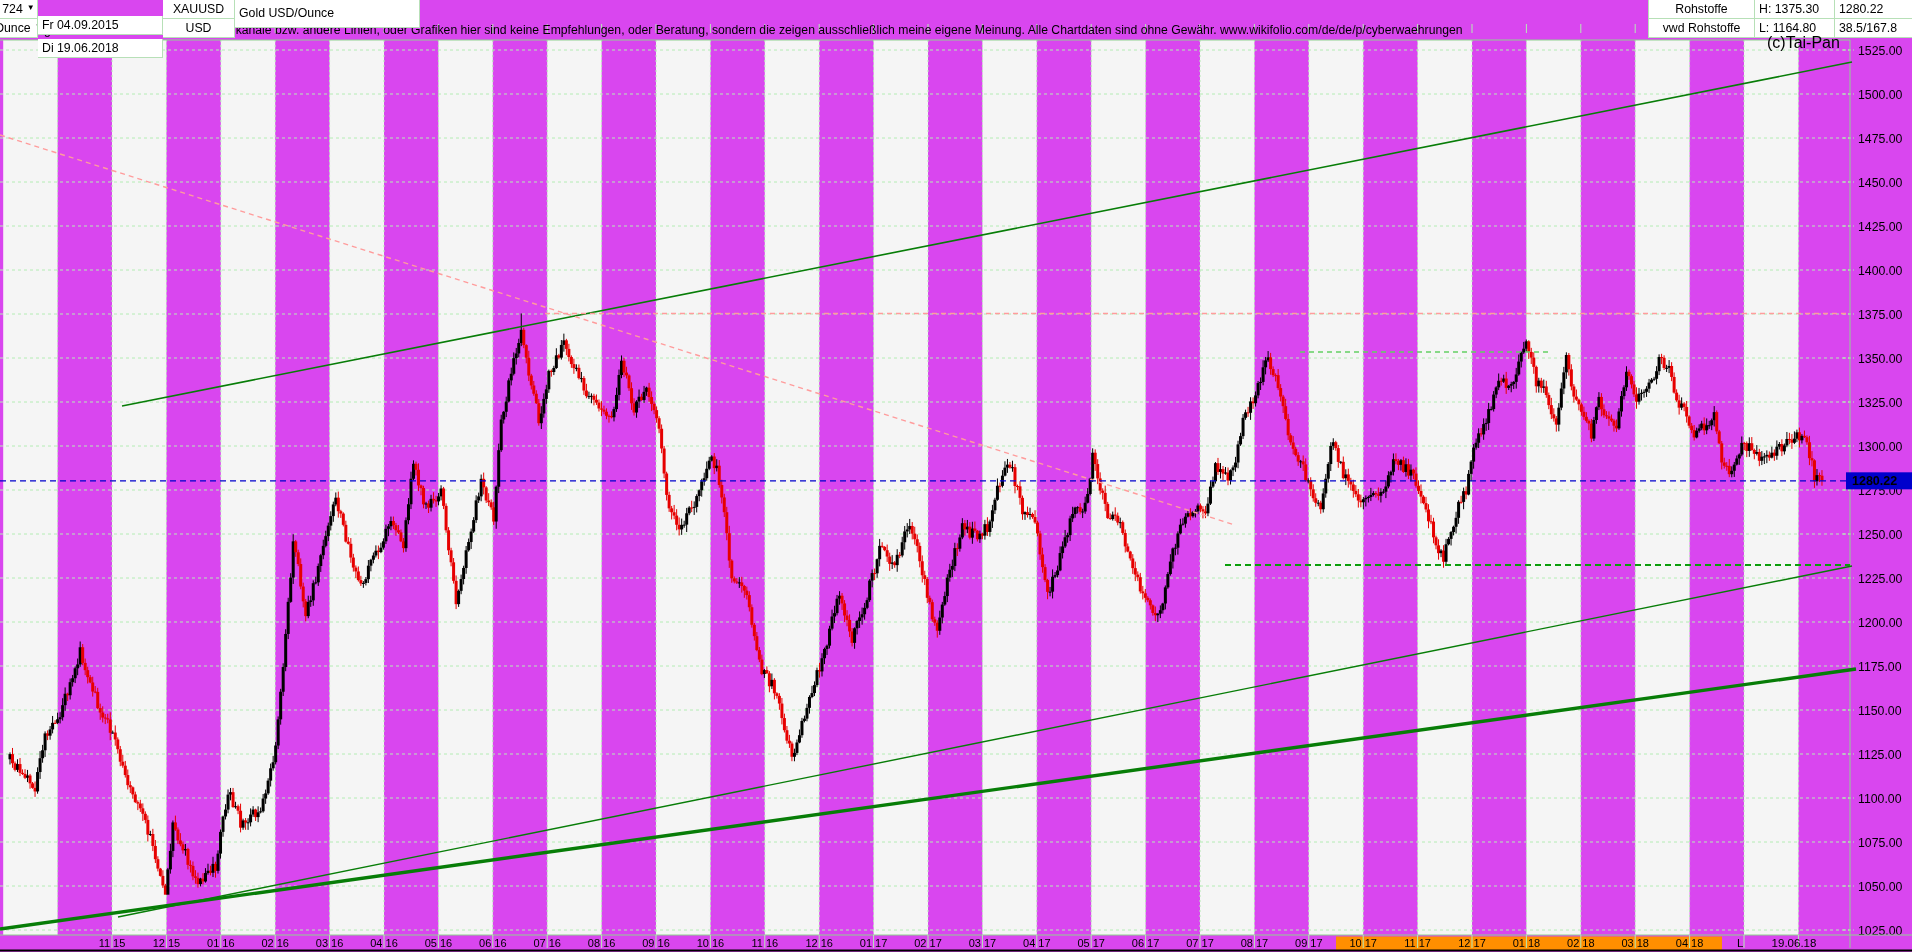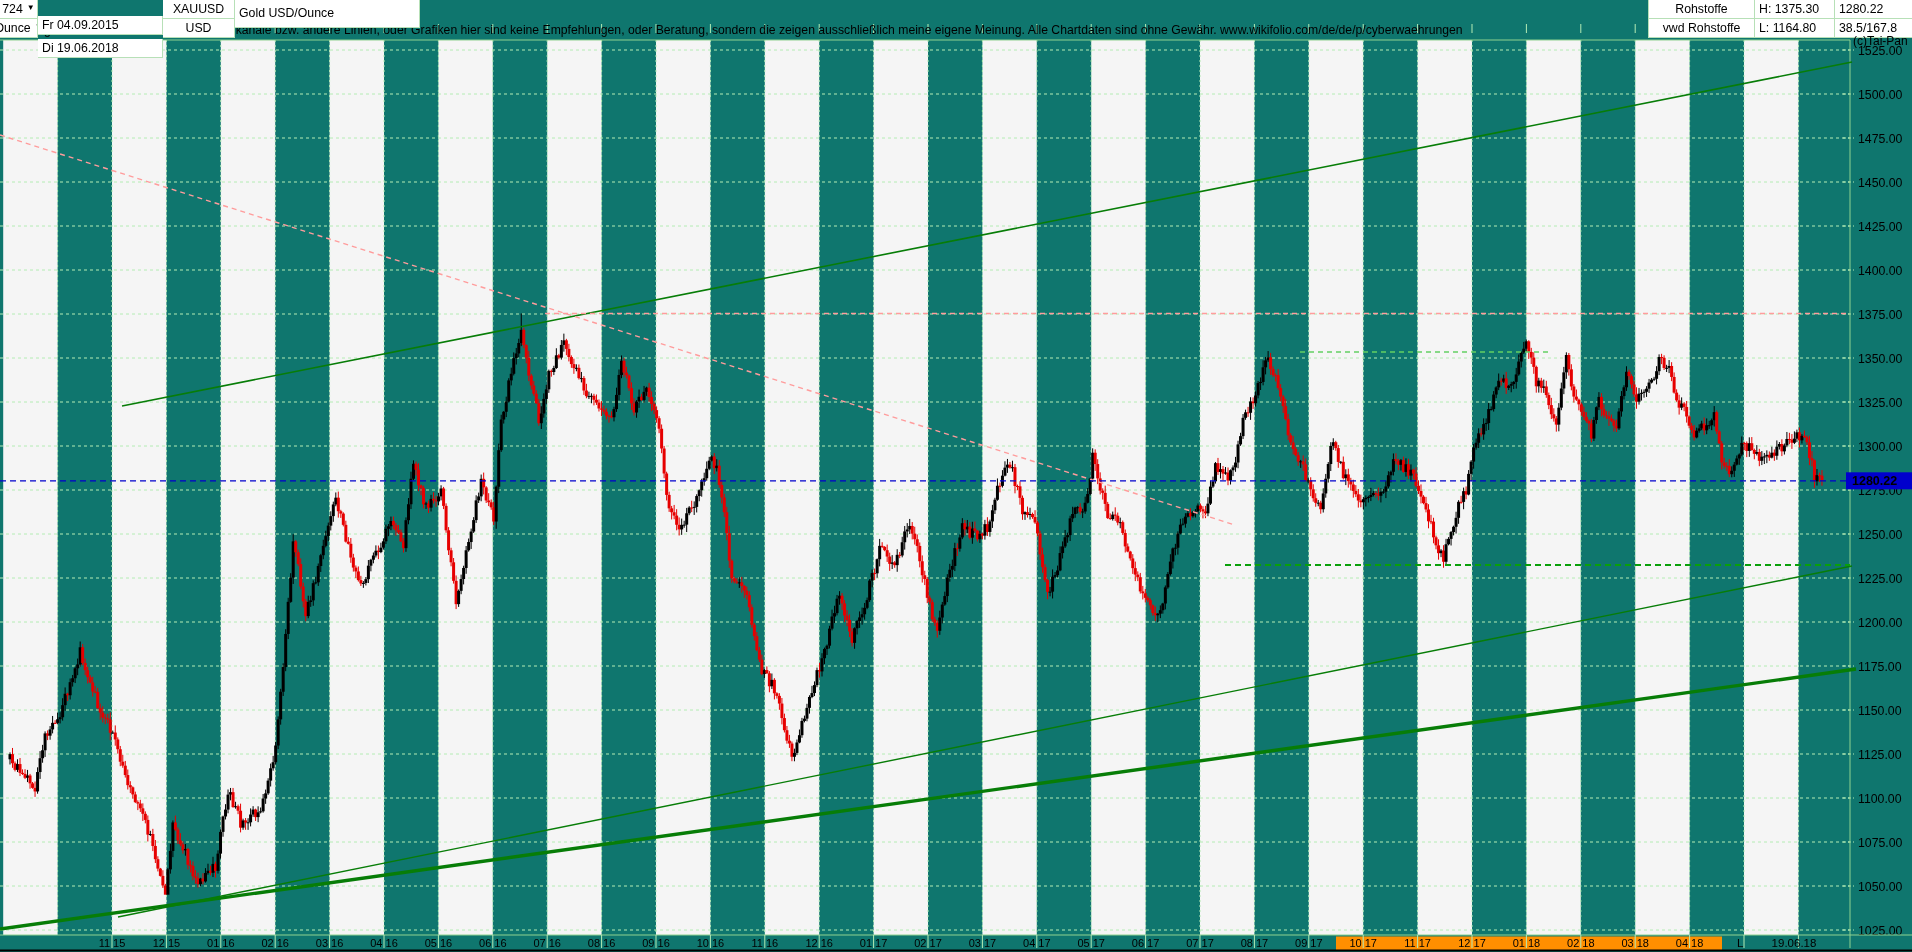--- a/index.html
+++ b/index.html
@@ -1,27 +1,27 @@
 <!DOCTYPE html>
 <html><head>
 <meta charset="utf-8">
 <style>
   html,body{margin:0;padding:0;background:#ffffff;width:1912px;height:952px;overflow:hidden;
             font-family:"Liberation Sans",sans-serif;color:#000;}
-  #app{position:relative;width:1912px;height:952px;background:#0f766e;}
+  #app{position:relative;width:1912px;height:952px;background:#d946ef;}
   #chart-svg{position:absolute;left:0;top:0;z-index:1;}
   .hdr-cell{position:absolute;box-sizing:border-box;background:#fff;z-index:3;
             border-right:1px solid #b7e0b7;border-bottom:1px solid #b7e0b7;
             font-size:12.3px;line-height:18px;white-space:nowrap;overflow:hidden;
             display:flex;align-items:center;padding:0 4px;}
   .hdr-cell.centered{justify-content:center;}
   .hdr-cell.leftb{border-left:1px solid #b7e0b7;}
   .dd-arrow{font-size:8px;margin-left:4px;position:relative;top:-1px;}
   #disclaimer{position:absolute;left:8px;top:23px;z-index:2;font-size:12.2px;white-space:nowrap;background:transparent;}
-  #copyright{position:absolute;left:1853px;top:34px;z-index:3;font-size:12px;white-space:nowrap;}
+  #copyright{position:absolute;left:1767px;top:34px;z-index:3;font-size:16px;white-space:nowrap;}
   svg text{font-family:"Liberation Sans",sans-serif;fill:#000;}
 </style>
 </head>
 <body>
 
 <div id="app">
 
   <div class="hdr-cell centered" style="left:0;top:0;width:38px;height:19px;">
     <span>724</span>
     <span class="dd-arrow">▼</span>

